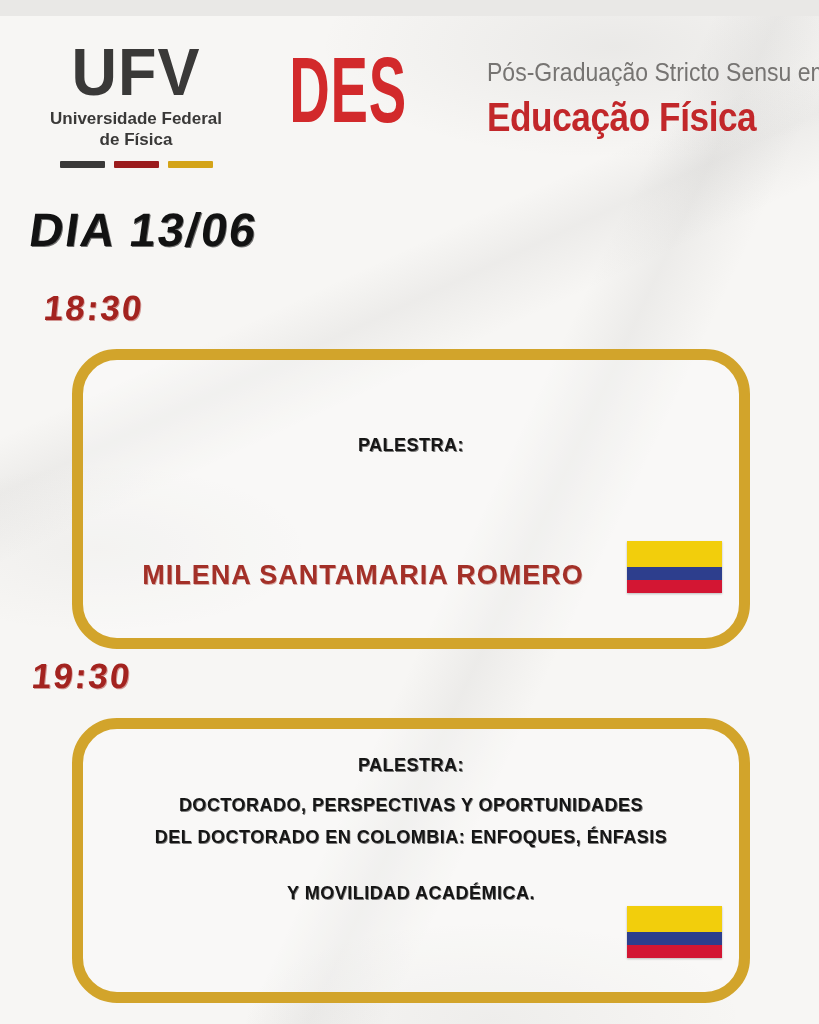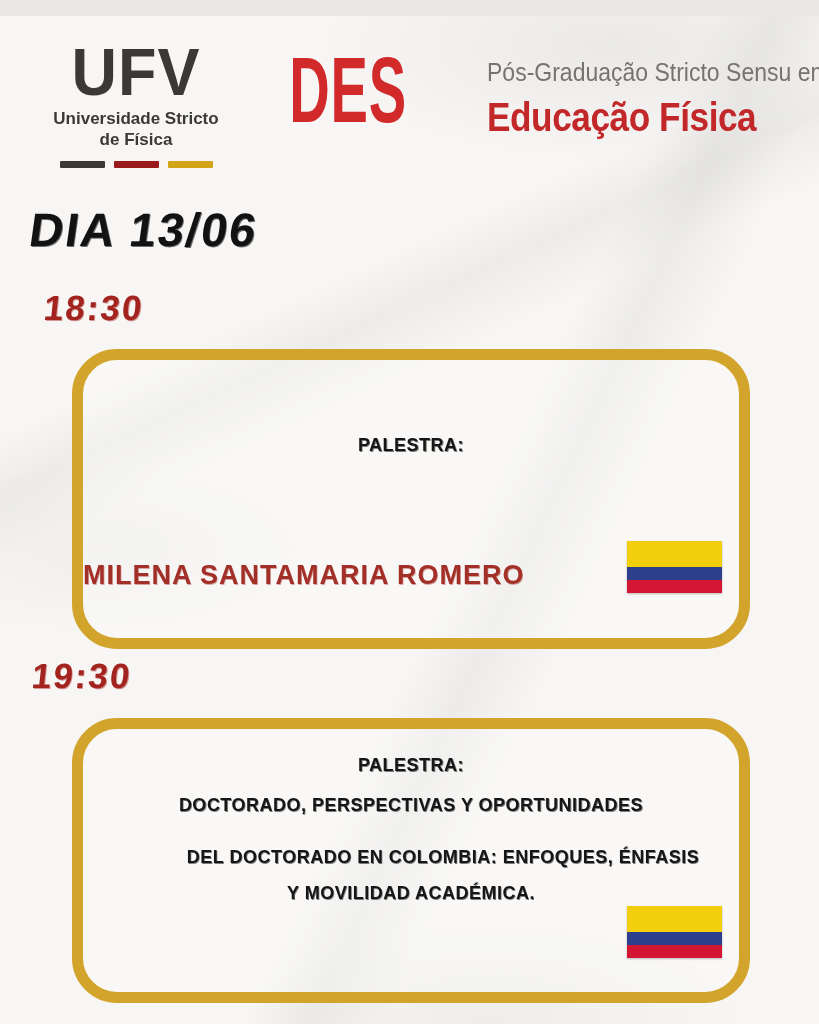--- a/index.html
+++ b/index.html
@@ -76,32 +76,32 @@
   }
   .card-1 { top: 333px; height: 300px; }
   .card-2 { top: 702px; height: 285px; }
 
   .talk-label, .talk-title-line {
     position: absolute; left: 0; width: 100%; text-align: center;
     color: #161616; font-size: 18px; font-weight: bold; letter-spacing: 0.5px;
     text-shadow: 0.8px 0.8px 0 rgba(0,0,0,0.5);
   }
   .speaker-name {
-    position: absolute; left: 0; width: 100%; text-align: left;
+    position: absolute; left: 0; width: 100%; text-align: center;
     color: #a33028; font-size: 27px; font-weight: bold; letter-spacing: 1px;
     text-shadow: 0.8px 0.8px 0 rgba(163,48,40,0.4);
   }
 
   .card-1 .talk-label       { top: 75px; }
   .card-1 .title-line-0     { top: 113px; }
   .card-1 .speaker-name     { top: 200px; width: 560px; }
 
   .card-2 .talk-label       { top: 26px; }
   .card-2 .title-line-0     { top: 66px; }
-  .card-2 .title-line-1     { top: 118px; padding-left: 32px; }
+  .card-2 .title-line-1     { top: 98px; }
   .card-2 .title-line-2     { top: 154px; }
   .card-2 .speaker-name     { top: 226px; width: 600px; }
 
   .colombia-flag {
     position: absolute; width: 95px; height: 52px;
     display: flex; flex-direction: column;
     box-shadow: 0 1px 2px rgba(0,0,0,0.25);
   }
   .card-1 .colombia-flag { right: 17px; top: 181px; }
   .card-2 .colombia-flag { right: 17px; top: 177px; }
@@ -110,21 +110,21 @@
   .flag-red    { height: 25%; background: #d31633; }
 </style>
 </head>
 <body>
 
 <div class="poster">
 
   <div class="ufv-logo">
     <div class="ufv-acronym">UFV</div>
     <div class="ufv-name">
-      <div>Universidade Stricto</div>
+      <div>Universidade Federal</div>
       <div>de Física</div>
     </div>
     <div class="logo-bars">
       <div class="logo-bar bar-dark"></div>
       <div class="logo-bar bar-red"></div>
       <div class="logo-bar bar-gold"></div>
     </div>
   </div>
 
   <div class="des-title">DES</div>

